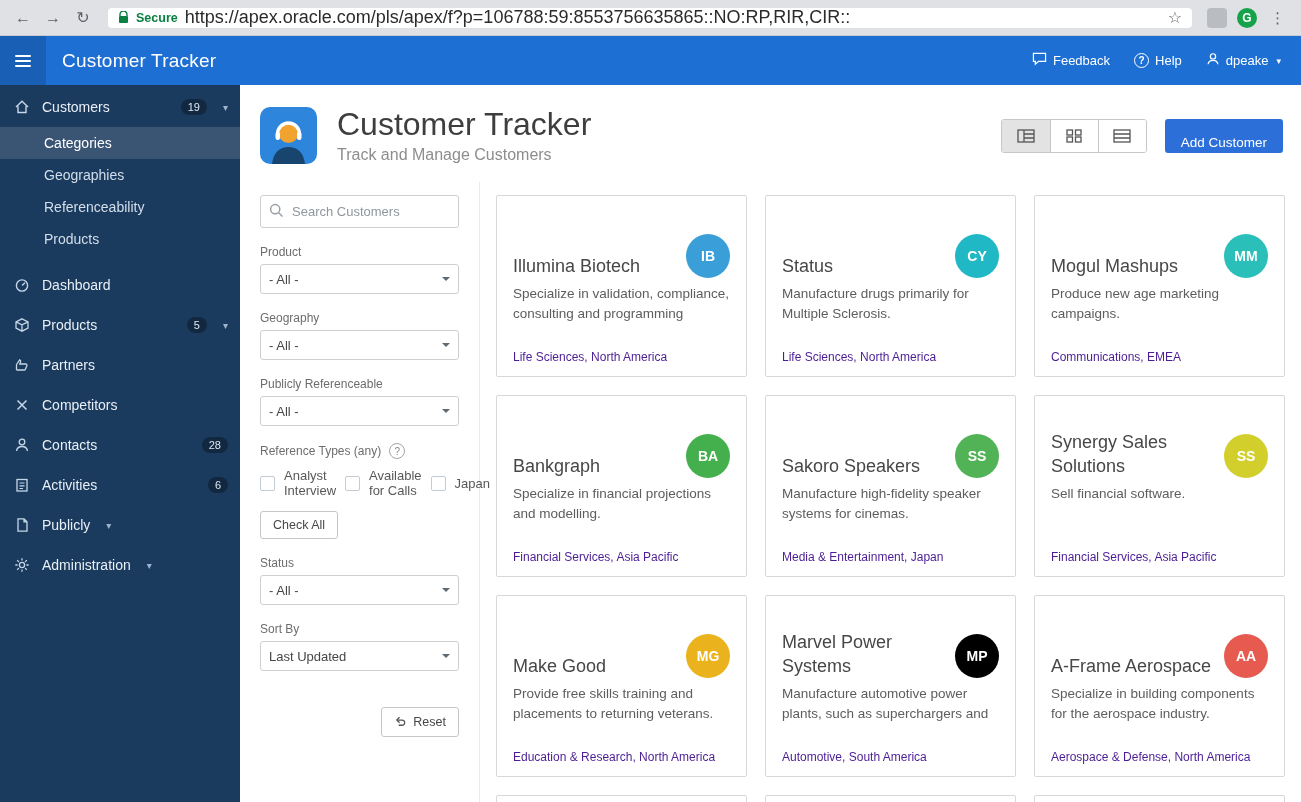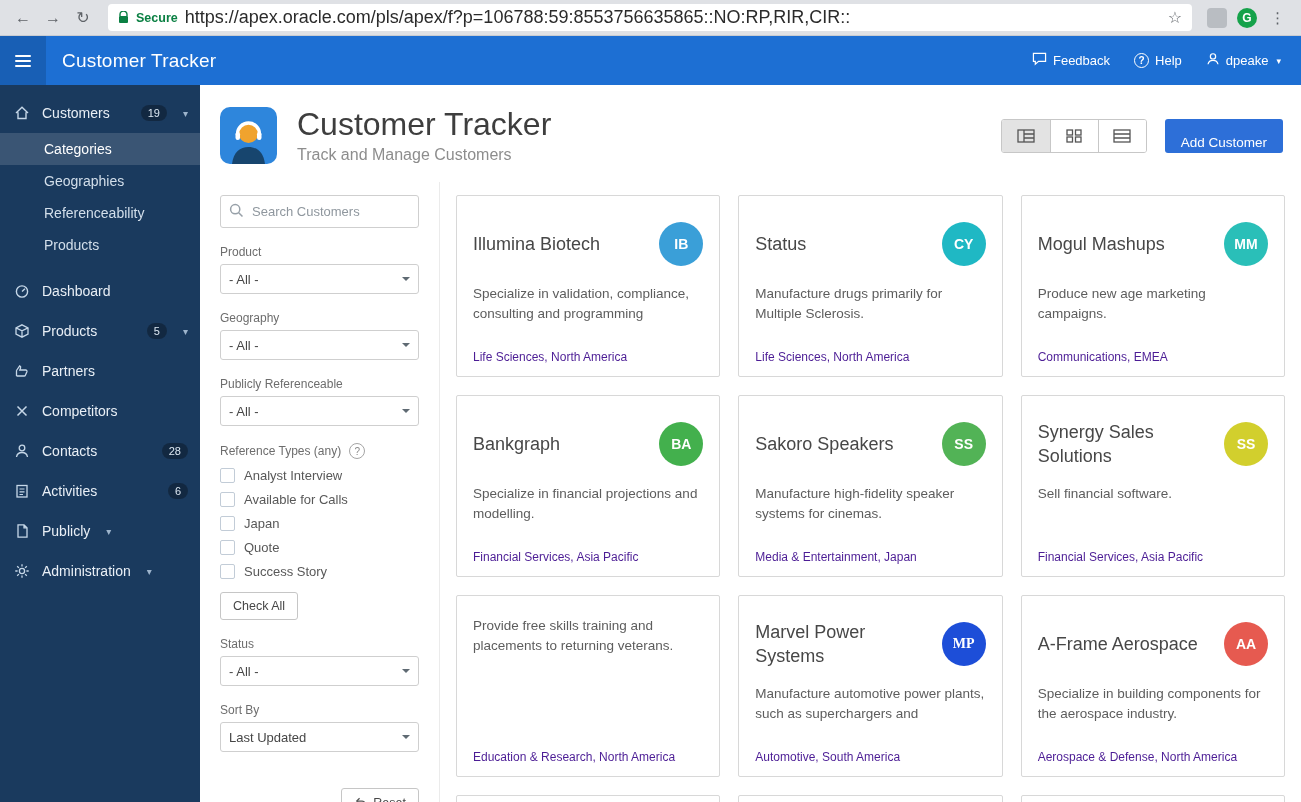--- a/index.html
+++ b/index.html
@@ -4,21 +4,21 @@
 <style>
   *{box-sizing:border-box;margin:0;padding:0}
   html,body{width:1301px;height:802px;overflow:hidden;background:#fff;
     font-family:"Liberation Sans",sans-serif;}
 
   
   .browser-bar{height:36px;background:#dfe1e5;border-bottom:1px solid #c9ccd1;
     display:flex;align-items:center;padding:0 10px;gap:4px}
   .nav-btn{width:26px;height:26px;border:none;background:transparent;color:#5f6368;
     font-size:16px;display:flex;align-items:center;justify-content:center;border-radius:50%}
-  .address-bar{flex:1;height:27px;background:#fff;border-radius:4px;display:flex;
+  .address-bar{flex:1;height:20px;background:#fff;border-radius:4px;display:flex;
     align-items:center;padding:0 10px;gap:7px;margin:0 8px}
   .lock-icon{display:flex;align-items:center}
   .secure-label{color:#0b8043;font-weight:bold;font-size:12.5px}
   .url-text{color:#2b2b2b;font-size:18px;flex:1;white-space:nowrap;overflow:hidden}
   .star-btn{border:none;background:none;color:#5f6368;font-size:16px}
   .ext-icon{width:20px;height:20px;border-radius:4px;background:#b9bdc2;margin:0 3px}
   .ext-icon-green{width:20px;height:20px;border-radius:50%;background:#15a24a;color:#fff;
     font-size:12px;font-weight:bold;display:flex;align-items:center;justify-content:center;margin:0 3px}
   .kebab-btn{border:none;background:none;color:#5f6368;font-size:15px;padding:0 6px;letter-spacing:0}
 
@@ -31,21 +31,21 @@
   .header-right{margin-left:auto;display:flex;gap:24px;margin-right:20px;font-size:13px;align-items:center}
   .header-item{display:flex;align-items:center;gap:6px;color:#fff;background:none;border:none;font-size:13px}
   .circle-q{width:15px;height:15px;border:1.4px solid #fff;border-radius:50%;font-size:10px;
     display:flex;align-items:center;justify-content:center;font-weight:bold}
   .caret{font-size:9px;margin-left:2px}
 
   
   .layout{display:flex;height:717px}
 
   
-  .sidebar{width:200px;background:#1a3a5e;flex-shrink:0;padding-top:8px}
+  .sidebar{width:240px;background:#1a3a5e;flex-shrink:0;padding-top:2px}
   .nav-item{height:40px;display:flex;align-items:center;padding:0 12px;gap:10px;
     font-size:14px;color:#e9eff6;cursor:pointer}
   .nav-icon{width:20px;display:flex;align-items:center;justify-content:center;color:#c6d7e8}
   .nav-badge{background:rgba(0,0,0,0.30);border-radius:9px;font-size:11px;padding:2px 7px;color:#dce7f2}
   .ml-auto{margin-left:auto}
   .nav-chevron{font-size:10px;color:#9db4cc;margin-left:6px}
   .nav-sub{padding-bottom:10px}
   .nav-subitem{height:32px;display:flex;align-items:center;padding-left:44px;font-size:14px;
     color:#d3dfeb;cursor:pointer}
   .nav-subitem.selected{background:rgba(255,255,255,0.14);color:#fff}
@@ -77,35 +77,35 @@
   .search-icon{position:absolute;left:9px;top:8px}
   .f-label{font-size:12px;color:#6d6d6d;margin:17px 0 5px;display:flex;align-items:center;gap:8px}
   .help-q{width:16px;height:16px;border:1px solid #a5a5a5;border-radius:50%;color:#8a8a8a;
     font-size:10px;display:inline-flex;align-items:center;justify-content:center;background:#fff}
   .select-wrap{position:relative}
   .select-wrap select{width:100%;height:30px;appearance:none;-webkit-appearance:none;
     padding:0 24px 0 8px;font-size:13px;color:#464646;border:1px solid #cfcfcf;border-radius:3px;
     background:#fff}
   .select-wrap::after{content:"";position:absolute;right:9px;top:13px;pointer-events:none;
     border:4px solid transparent;border-top-color:#5f6a73}
-  .checks{display:flex;flex-direction:column;gap:9px;margin-top:9px}
+  .checks{display:flex;gap:9px;margin-top:9px}
   .check-row{display:flex;align-items:center;gap:9px;font-size:13px;color:#585858}
   .checkbox{appearance:none;-webkit-appearance:none;width:15px;height:15px;border:1px solid #c2ccd7;
     border-radius:2px;background:#fff;flex-shrink:0}
   .btn-secondary{border:1px solid #c6c6c6;background:#fff;border-radius:3px;font-size:12.5px;
     color:#474747;padding:6px 12px;cursor:pointer;display:inline-flex;align-items:center;gap:6px}
   .check-all-row{margin-top:13px}
   .reset-row{display:flex;justify-content:flex-end;margin-top:36px}
 
   
   .cards{flex:1;padding:13px 16px 0;display:grid;grid-template-columns:repeat(3,1fr);
     gap:18px;align-content:start;overflow:hidden}
   .card{background:#fff;border:1px solid #d8d8d8;border-radius:2px;height:182px;
     padding:14px 16px 12px;display:flex;flex-direction:column}
-  .card-head{display:flex;justify-content:space-between;align-items:center;min-height:68px}
+  .card-head{display:flex;justify-content:space-between;align-items:flex-end;min-height:68px}
   .card-title{font-size:18px;color:#474747;line-height:1.35;max-width:170px;font-weight:400}
   .avatar{width:44px;height:44px;border-radius:50%;color:#fff;font-size:14px;font-weight:bold;
     display:flex;align-items:center;justify-content:center;flex-shrink:0;background:#999}
   .card-desc{font-size:13.5px;color:#5d5d5d;line-height:1.5;margin-top:6px}
   .card-meta{margin-top:auto;font-size:12px;color:#4c1d95}
   .card.partial{height:182px}
 </style>
 </head>
 <body>
 
@@ -458,28 +458,32 @@
         <div class="card">
           <div class="card-head">
             <div class="card-title">Synergy Sales Solutions</div>
             <div class="avatar" style="background-color: rgb(210, 207, 45);">SS</div>
           </div>
           <div class="card-desc">Sell financial software.</div>
           <div class="card-meta">Financial Services, Asia Pacific</div>
         </div>
 
         <div class="card">
+          <div class="card-head">
+            <div class="card-title">Make Good</div>
+            <div class="avatar" style="background-color: rgb(234, 179, 30);">MG</div>
+          </div>
           <div class="card-desc">Provide free skills training and placements to returning veterans.</div>
           <div class="card-meta">Education &amp; Research, North America</div>
         </div>
 
         <div class="card">
           <div class="card-head">
             <div class="card-title">Marvel Power Systems</div>
-            <div class="avatar" style="background-color: #1d4ed8; font-family: Liberation Serif, serif;">MP</div>
+            <div class="avatar" style="background-color: #000000;">MP</div>
           </div>
           <div class="card-desc">Manufacture automotive power plants, such as superchargers and</div>
           <div class="card-meta">Automotive, South America</div>
         </div>
 
         <div class="card">
           <div class="card-head">
             <div class="card-title">A-Frame Aerospace</div>
             <div class="avatar" style="background-color: rgb(230, 90, 80);">AA</div>
           </div>

